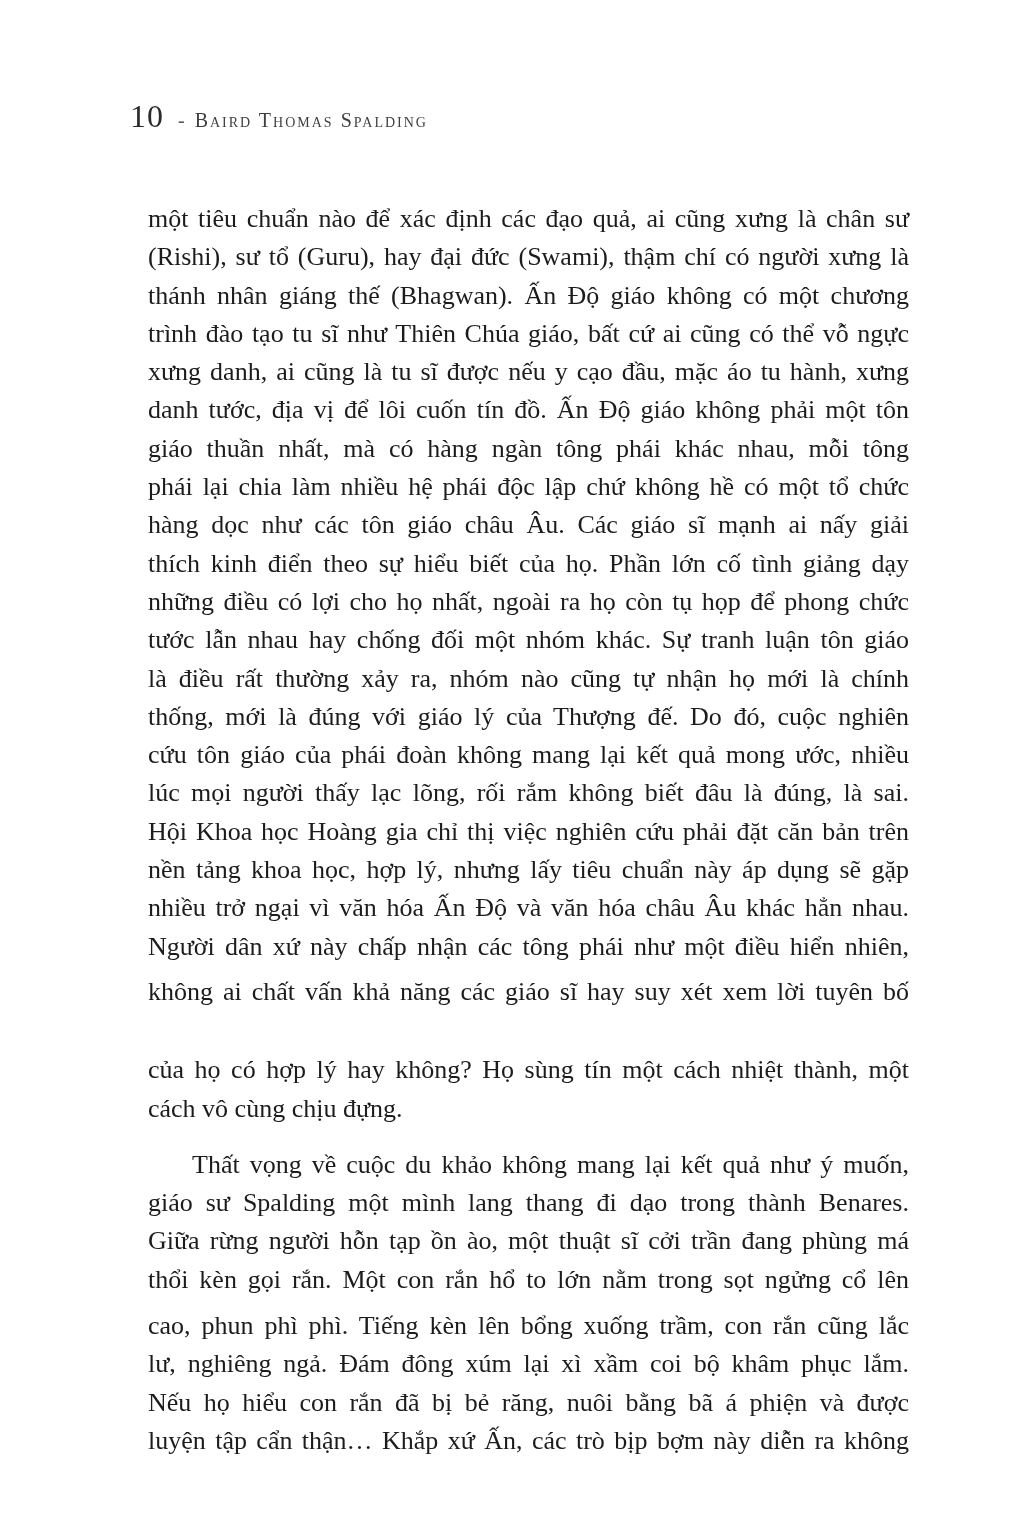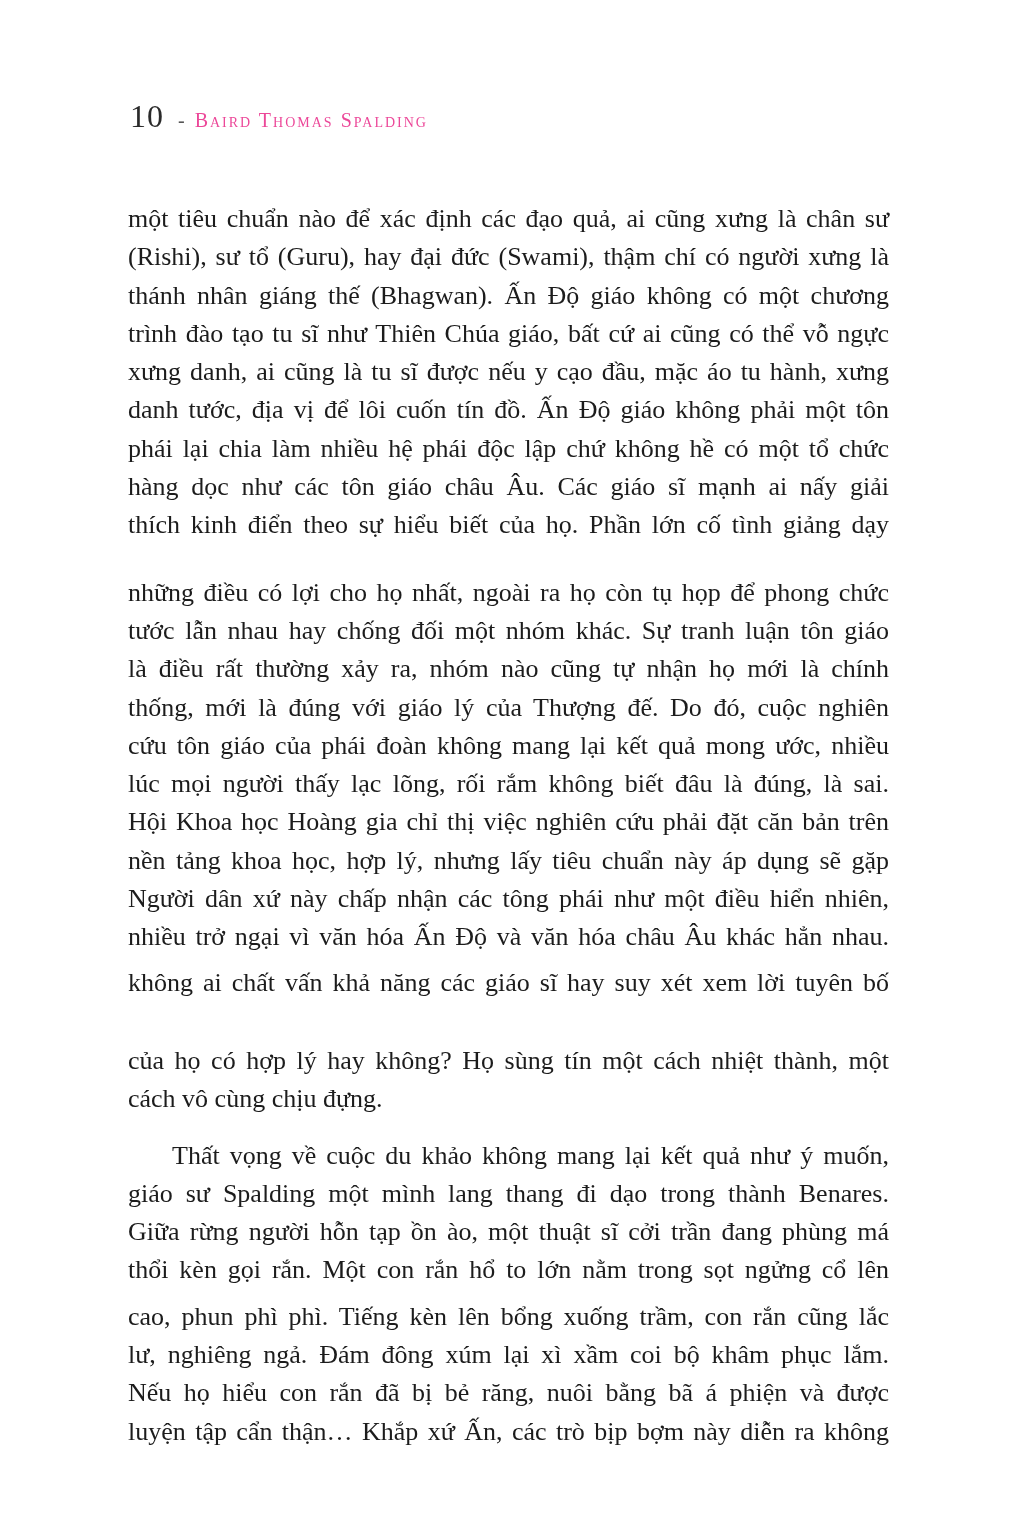--- a/index.html
+++ b/index.html
@@ -5,23 +5,23 @@
   html, body { margin: 0; padding: 0; background: #ffffff; }
   body { width: 1024px; height: 1539px; position: relative; overflow: hidden; }
   .page { position: absolute; left: 0; top: 0; width: 1024px; height: 1539px; background: #ffffff; }
   .running-head {
     position: absolute; left: 130px; top: 98px;
     font-family: "Liberation Serif", "DejaVu Serif", serif;
     color: #3a3a3a; white-space: nowrap;
   }
   .running-head .pno { font-size: 32px; letter-spacing: 1px; color: #2a2a2a; }
   .running-head .sep { font-size: 20px; margin: 0 10px 0 14px; color: #555; }
-  .running-head .author { font-size: 20px; letter-spacing: 2px; font-variant: small-caps; color: #ec4899; }
+  .running-head .author { font-size: 20px; letter-spacing: 2px; font-variant: small-caps; color: #404040; }
   .body-text {
-    position: absolute; left: 128px; top: 200px; width: 761px;
+    position: absolute; left: 148px; top: 200px; width: 761px;
     font-family: "Liberation Serif", "DejaVu Serif", serif;
     font-size: 26px; color: #1c1c1c;
   }
   .line {
     display: block; height: 38.3px; line-height: 38.3px;
     text-align: justify; text-align-last: justify; white-space: nowrap;
     overflow: visible;
   }
   .line.last { text-align-last: left; }
   .line.indent { padding-left: 44px; }
@@ -36,33 +36,34 @@
   </div>
 
   <div class="body-text">
     <div>
       <span class="line" style="white-space: nowrap;">một tiêu chuẩn nào để xác định các đạo quả, ai cũng xưng là chân sư</span>
       <span class="line" style="white-space: nowrap;">(Rishi), sư tổ (Guru), hay đại đức (Swami), thậm chí có người xưng là</span>
       <span class="line" style="white-space: nowrap;">thánh nhân giáng thế (Bhagwan). Ấn Độ giáo không có một chương</span>
       <span class="line" style="white-space: nowrap;">trình đào tạo tu sĩ như Thiên Chúa giáo, bất cứ ai cũng có thể vỗ ngực</span>
       <span class="line" style="white-space: nowrap;">xưng danh, ai cũng là tu sĩ được nếu y cạo đầu, mặc áo tu hành, xưng</span>
       <span class="line" style="white-space: nowrap;">danh tước, địa vị để lôi cuốn tín đồ. Ấn Độ giáo không phải một tôn</span>
+      <span class="line" style="white-space: nowrap;">giáo thuần nhất, mà có hàng ngàn tông phái khác nhau, mỗi tông</span>
       <span class="line" style="white-space: nowrap;">phái lại chia làm nhiều hệ phái độc lập chứ không hề có một tổ chức</span>
       <span class="line" style="white-space: nowrap;">hàng dọc như các tôn giáo châu Âu. Các giáo sĩ mạnh ai nấy giải</span>
       <span class="line" style="white-space: nowrap;">thích kinh điển theo sự hiểu biết của họ. Phần lớn cố tình giảng dạy</span>
-      <span class="line" style="white-space: nowrap; margin-top: 29px;">những điều có lợi cho họ nhất, ngoài ra họ còn tụ họp để phong chức</span>
+      <span class="line" style="white-space: nowrap;">những điều có lợi cho họ nhất, ngoài ra họ còn tụ họp để phong chức</span>
       <span class="line" style="white-space: nowrap;">tước lẫn nhau hay chống đối một nhóm khác. Sự tranh luận tôn giáo</span>
       <span class="line" style="white-space: nowrap;">là điều rất thường xảy ra, nhóm nào cũng tự nhận họ mới là chính</span>
       <span class="line" style="white-space: nowrap;">thống, mới là đúng với giáo lý của Thượng đế. Do đó, cuộc nghiên</span>
       <span class="line" style="white-space: nowrap;">cứu tôn giáo của phái đoàn không mang lại kết quả mong ước, nhiều</span>
       <span class="line" style="white-space: nowrap;">lúc mọi người thấy lạc lõng, rối rắm không biết đâu là đúng, là sai.</span>
       <span class="line" style="white-space: nowrap;">Hội Khoa học Hoàng gia chỉ thị việc nghiên cứu phải đặt căn bản trên</span>
       <span class="line" style="white-space: nowrap;">nền tảng khoa học, hợp lý, nhưng lấy tiêu chuẩn này áp dụng sẽ gặp</span>
+      <span class="line" style="white-space: nowrap;">nhiều trở ngại vì văn hóa Ấn Độ và văn hóa châu Âu khác hẳn nhau.</span>
       <span class="line" style="white-space: nowrap;">Người dân xứ này chấp nhận các tông phái như một điều hiển nhiên,</span>
-      <span class="line" style="white-space: nowrap;">nhiều trở ngại vì văn hóa Ấn Độ và văn hóa châu Âu khác hẳn nhau.</span>
       <span class="line" style="white-space: nowrap; margin-top: 7px;">không ai chất vấn khả năng các giáo sĩ hay suy xét xem lời tuyên bố</span>
       <span class="line" style="white-space: nowrap; margin-top: 40px;">của họ có hợp lý hay không? Họ sùng tín một cách nhiệt thành, một</span>
       <span class="line last" style="white-space: nowrap;">cách vô cùng chịu đựng.</span>
     </div>
     <div class="para-gap"></div>
     <div>
       <span class="line indent" style="white-space: nowrap;">Thất vọng về cuộc du khảo không mang lại kết quả như ý muốn,</span>
       <span class="line" style="white-space: nowrap;">giáo sư Spalding một mình lang thang đi dạo trong thành Benares.</span>
       <span class="line" style="white-space: nowrap;">Giữa rừng người hỗn tạp ồn ào, một thuật sĩ cởi trần đang phùng má</span>
       <span class="line" style="white-space: nowrap;">thổi kèn gọi rắn. Một con rắn hổ to lớn nằm trong sọt ngửng cổ lên</span>

